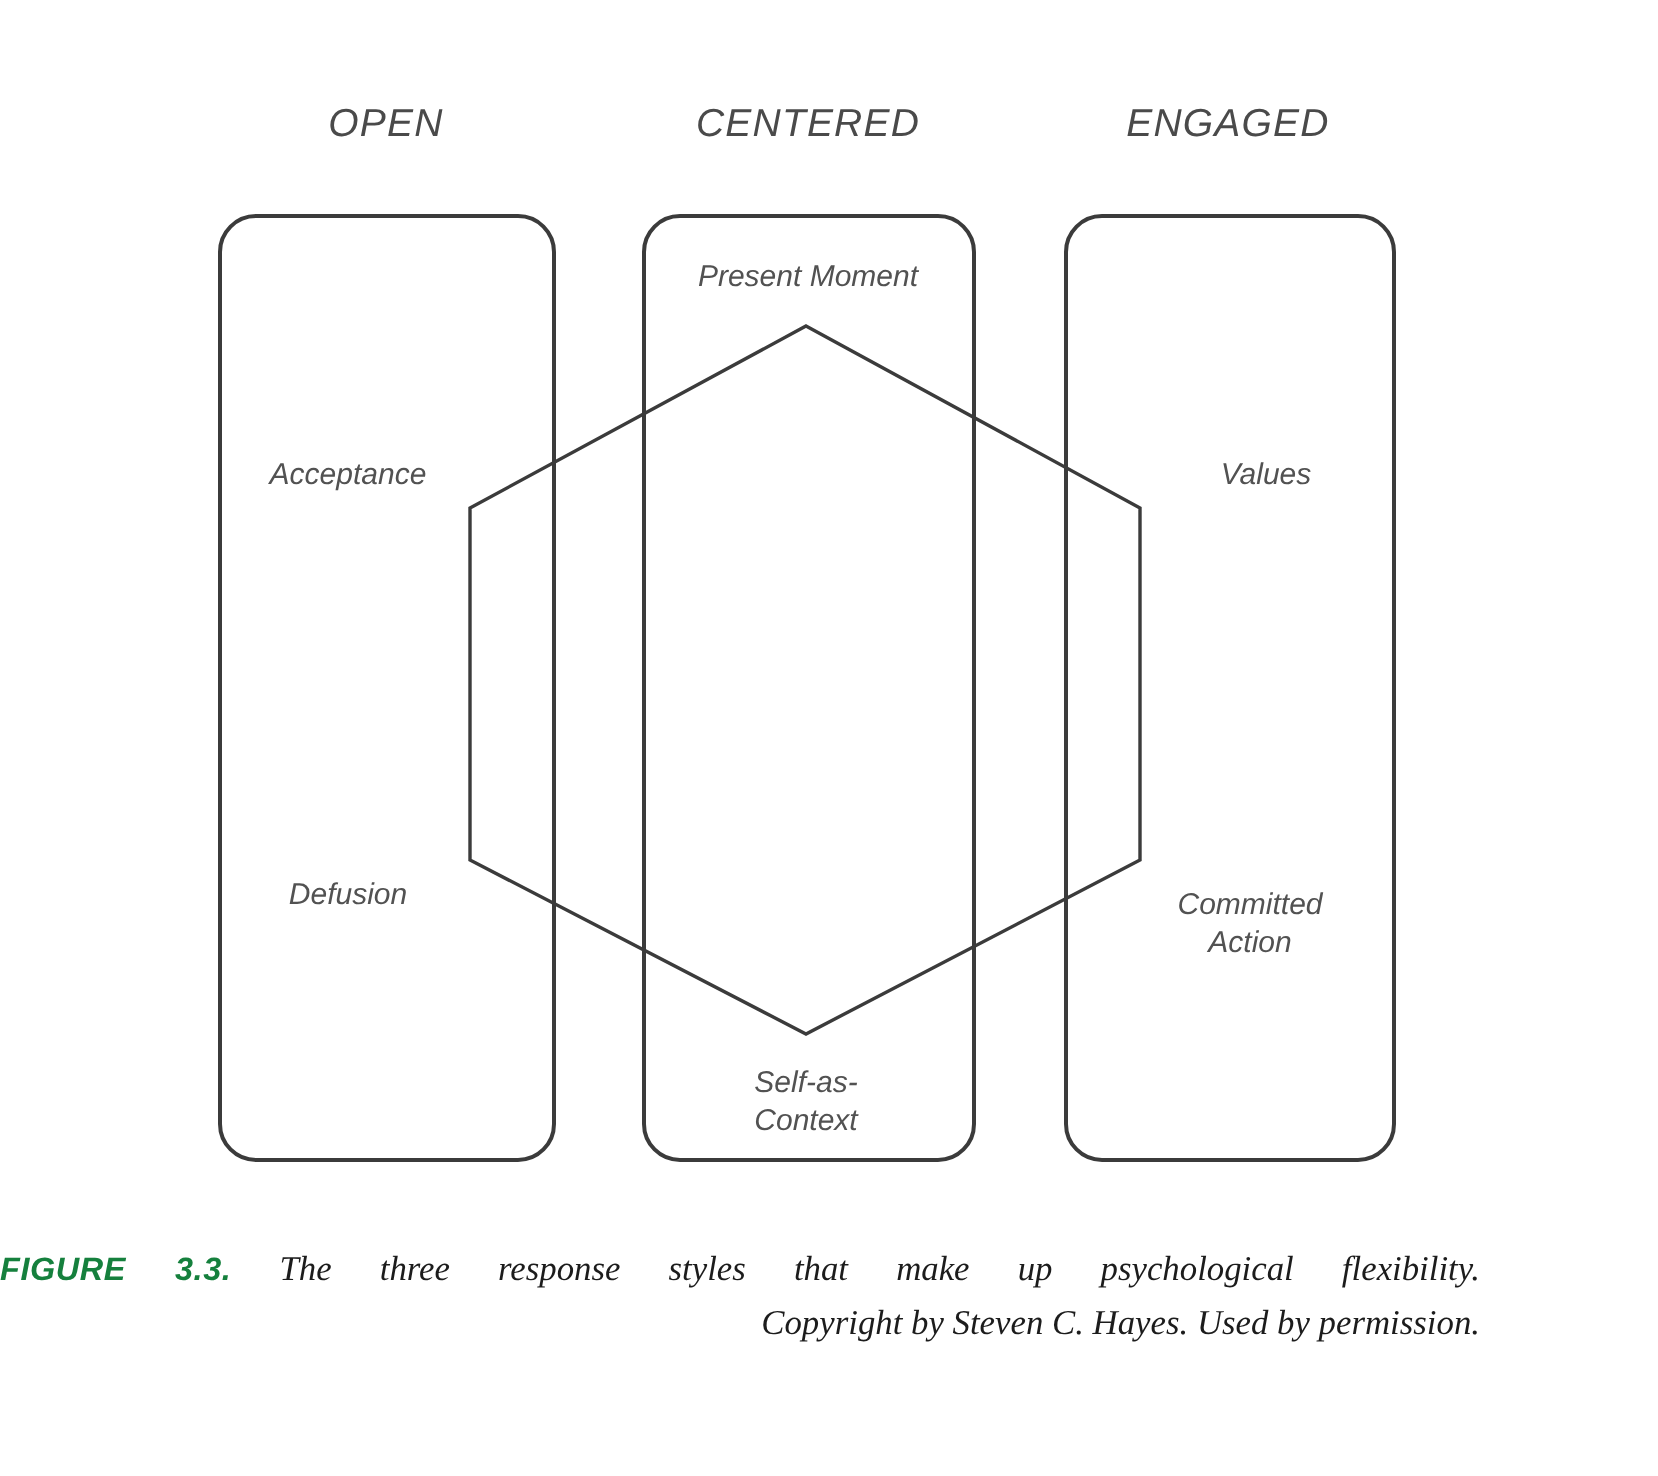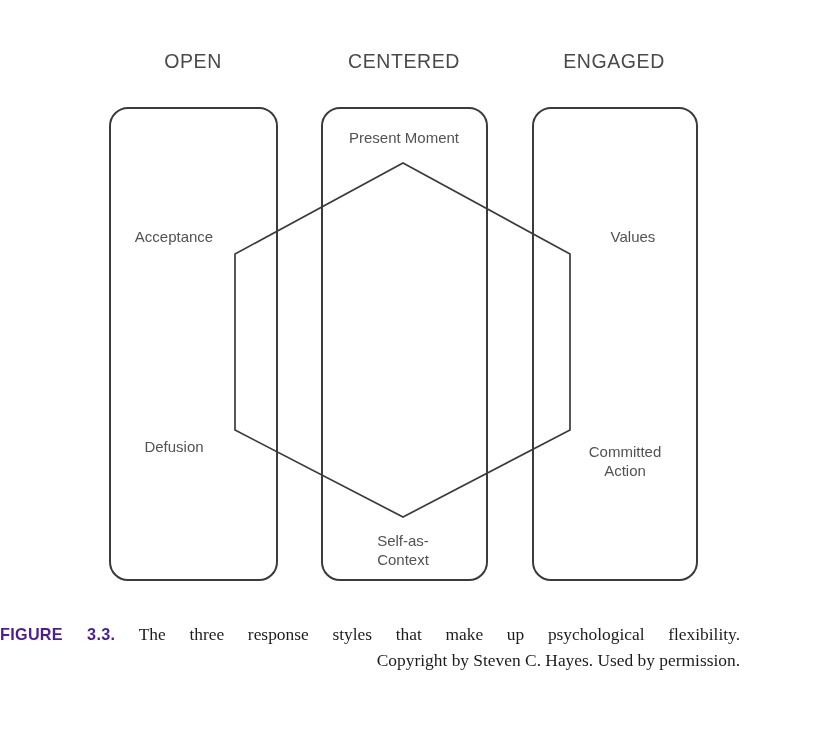--- a/index.html
+++ b/index.html
@@ -16,20 +16,21 @@
     font-family: "Liberation Sans", sans-serif;
     -webkit-font-smoothing: antialiased;
   }
 
   #figure-root {
     position: absolute;
     left: 0;
     top: 0;
     width: 795px;
     height: 738px;
+    font-style: italic;
   }
 
   #diagram-svg {
     position: absolute;
     left: 0;
     top: 0;
     width: 829px;
     height: 610px;
     display: block;
   }
@@ -73,21 +74,21 @@
     color: #1c1c1c;
     text-align: justify;
     text-justify: inter-word;
   }
 
   #caption .figure-tag {
     font-family: "Liberation Sans", sans-serif;
     font-size: 16.2px;
     font-weight: bold;
     letter-spacing: 0.3px;
-    color: #4c1d95;
+    color: #15803d;
   }
 
   #caption .caption-line-1 {
     display: block;
     text-align: justify;
     text-align-last: justify;
   }
 
   #caption .caption-line-2 {
     display: block;

